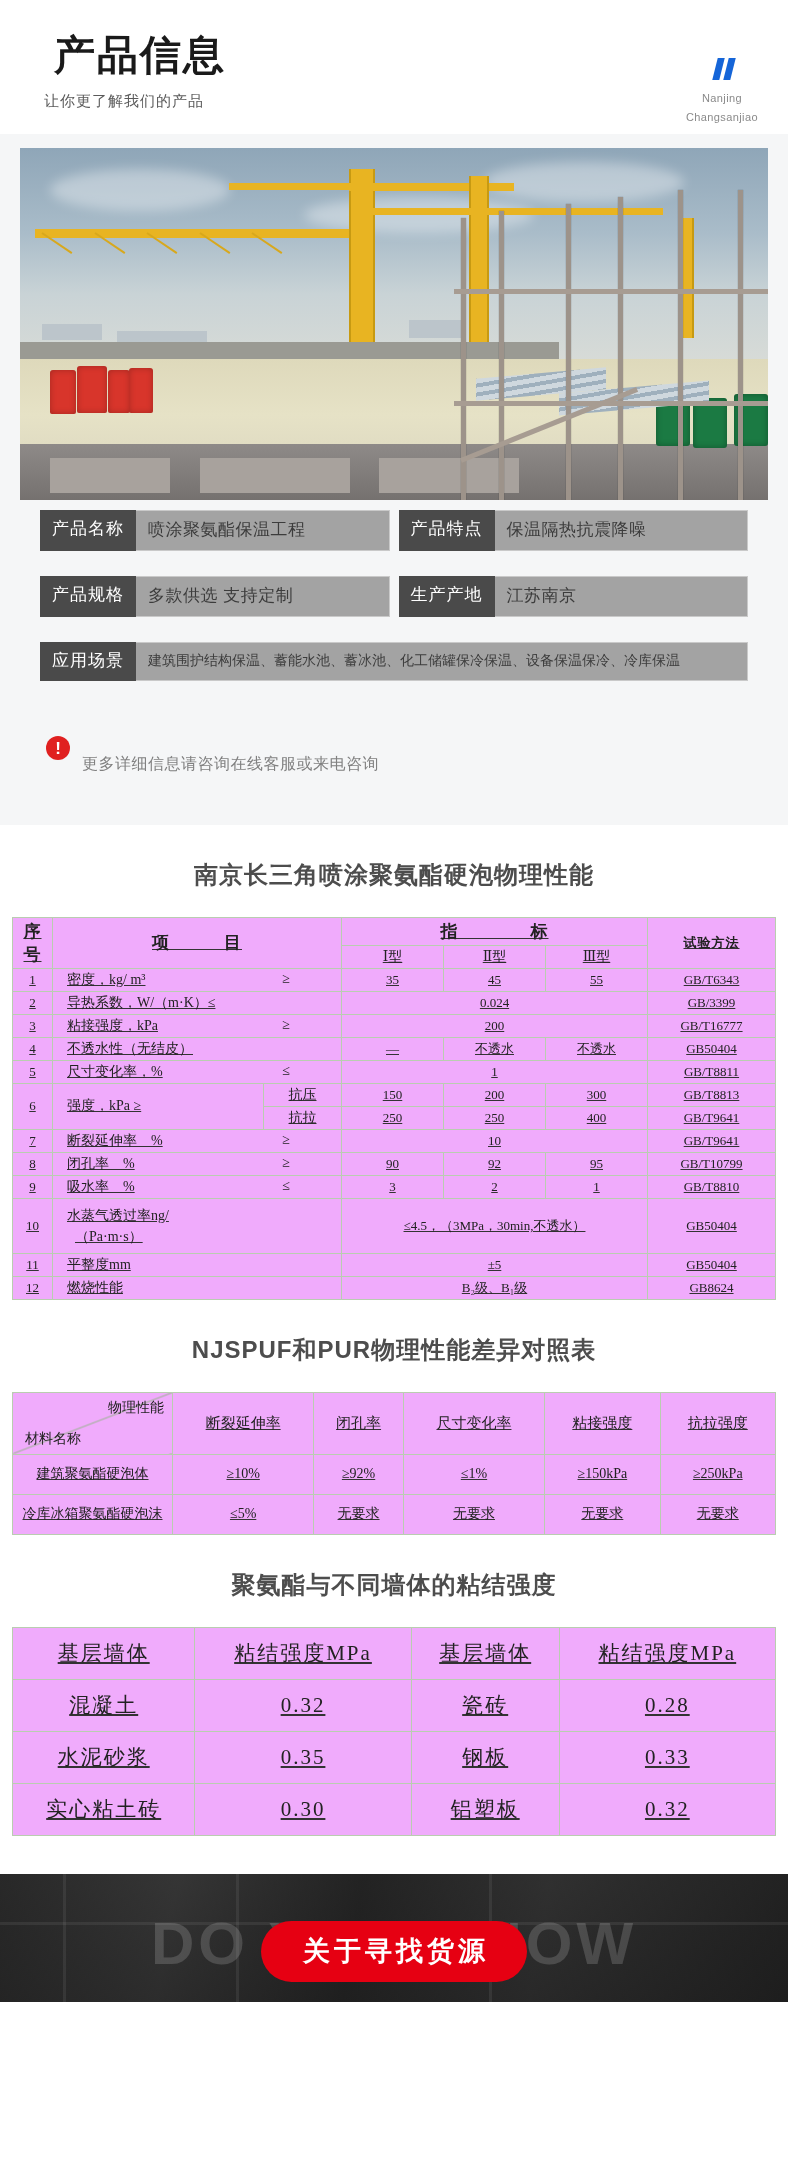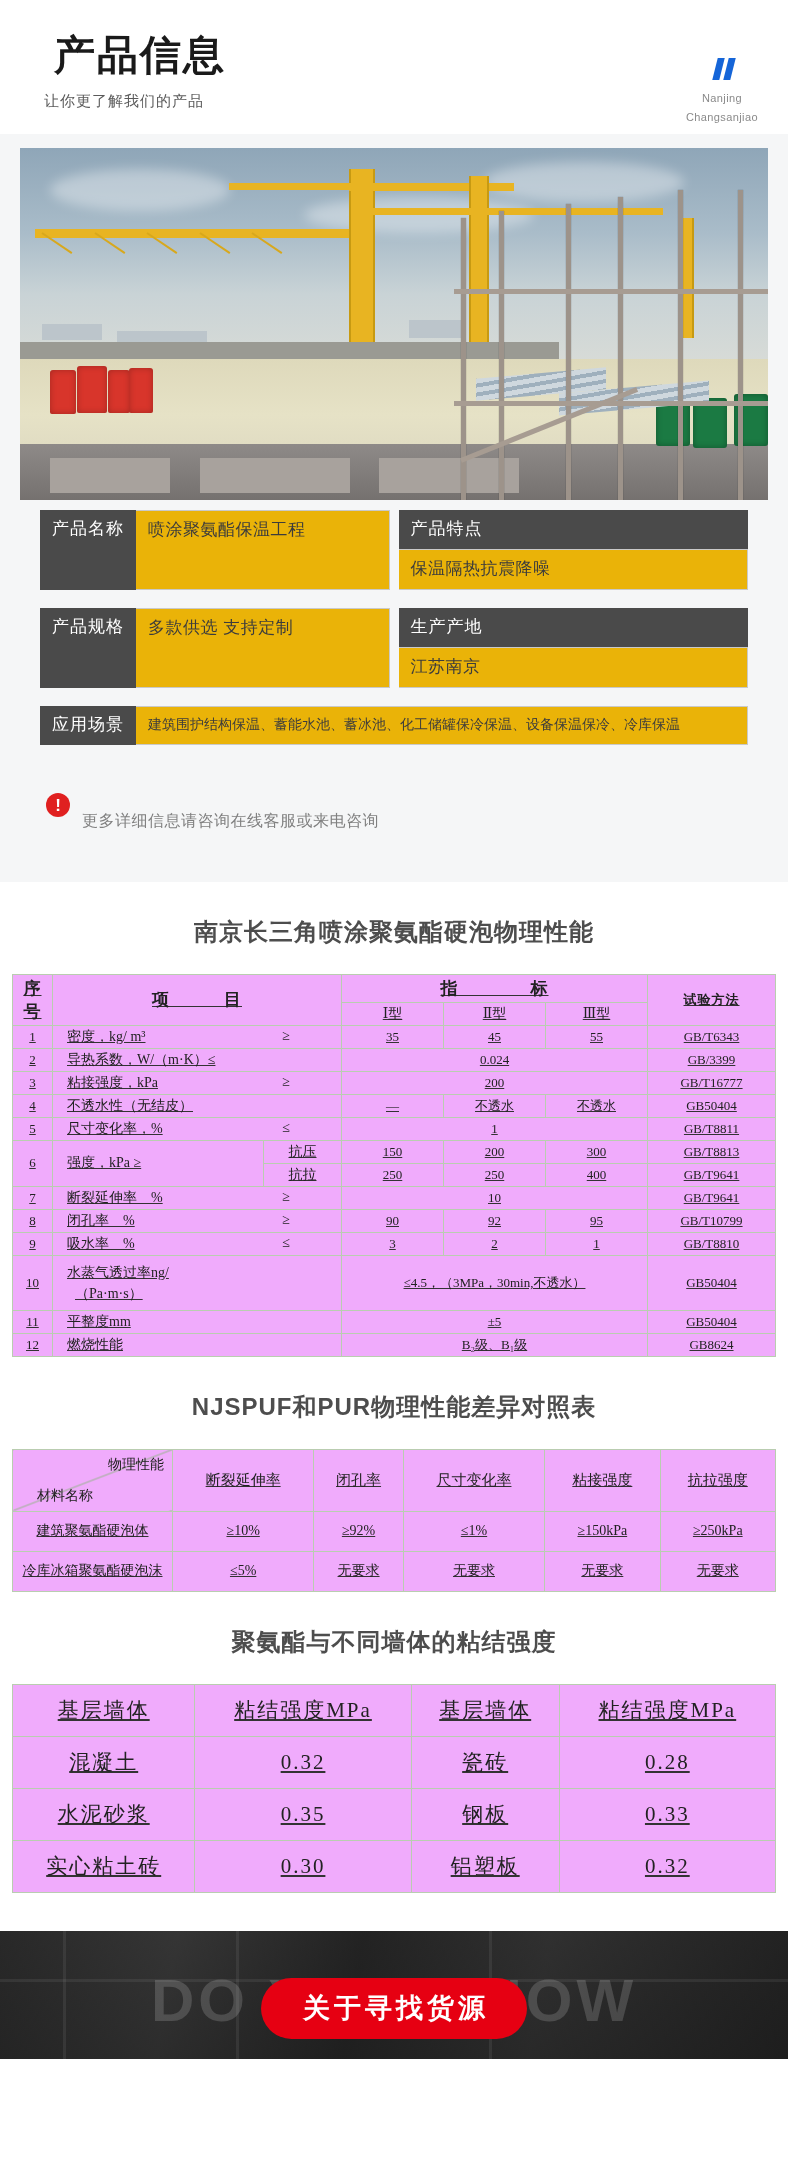--- a/index.html
+++ b/index.html
@@ -138,37 +138,37 @@
   .pipe-stack {
     position:absolute; background: repeating-linear-gradient(175deg,#cfd8de 0 5px,#9fb0bd 5px 9px);
     transform: skewY(-5deg);
   }
   .building-far {
     position:absolute; background:#b6c0c8; opacity:.8;
   }
 
   
   .attrs { padding: 10px 20px 0 20px; }
-  .attr-row { display:flex; margin-bottom:18px;border-radius:11px; }
+  .attr-row { display:flex; margin-bottom:25px;border-radius:11px; }
   .attr-cell { display:flex; flex:1; }
-  .attr-cell + .attr-cell { margin-left: 9px; flex-direction: column; }
+  .attr-cell + .attr-cell { margin-left: 9px; }
   .attr-key {
     background:#4a4a4a;
     color:#fff;
     font-size:17px;
     padding: 8px 12px;
     white-space:nowrap;
     letter-spacing:1px;
     line-height:1.35;
   }
   .attr-val {
     flex:1;
     border:1px solid #c9c9c9;
     border-left:none;
-    background:#eab308;
+    background:#a3a3a3;
     color:#3c3c3c;
     font-size:17px;
     padding: 8px 12px;
     line-height:1.35;
     letter-spacing:.5px;
     overflow:hidden;
     white-space:nowrap;
   }
   .attr-row.full .attr-cell { flex: 1 1 100%; }
   .attr-row.full .attr-val { font-size:14px; letter-spacing:0; }
@@ -224,21 +224,21 @@
   .t-phys .sub { width:78px; font-size:14px; }
 
   
   .t-cmp { font-size:14px; }
   .t-cmp td { height:40px; }
   .t-cmp .corner {
     position:relative; width:160px; height:62px; padding:0;
     background-image: linear-gradient(to bottom right, transparent calc(50% - 1px), #9bb292 50%, transparent calc(50% + 1px));
   }
   .t-cmp .corner .tr { position:absolute; right:8px; top:6px; font-size:14px; }
-  .t-cmp .corner .bl { position:absolute; left:24px; bottom:6px; font-size:14px; }
+  .t-cmp .corner .bl { position:absolute; left:12px; bottom:6px; font-size:14px; }
   .t-cmp .ch { font-size:15px; }
   .t-cmp .rn { font-size:14px; }
 
   
   .t-bond { font-size:21px; }
   .t-bond td { height:52px; letter-spacing:2px; }
   .t-bond .bh { font-size:21px; }
   .t-bond .num { font-family:"Liberation Serif","DejaVu Serif",serif; letter-spacing:2px; }
 
   

